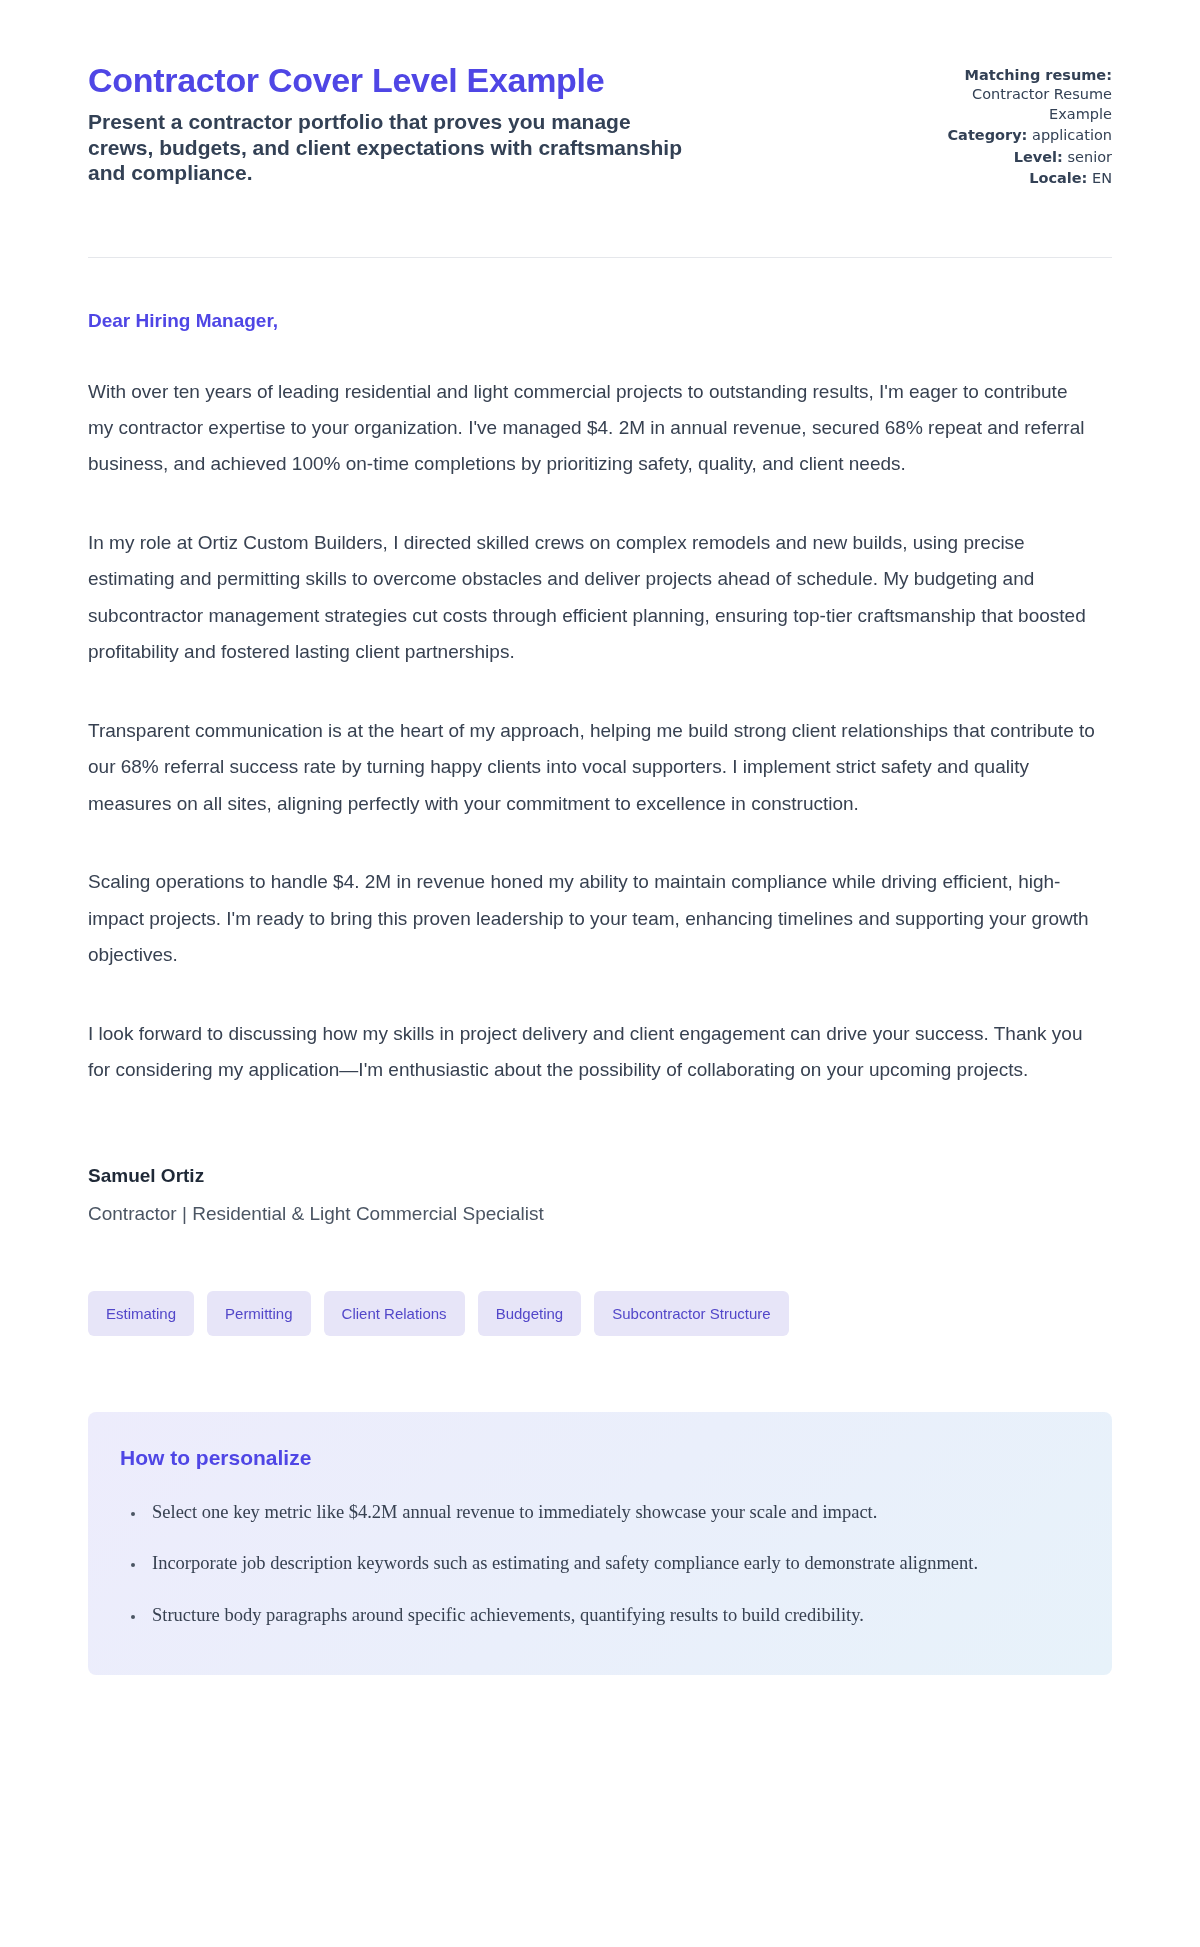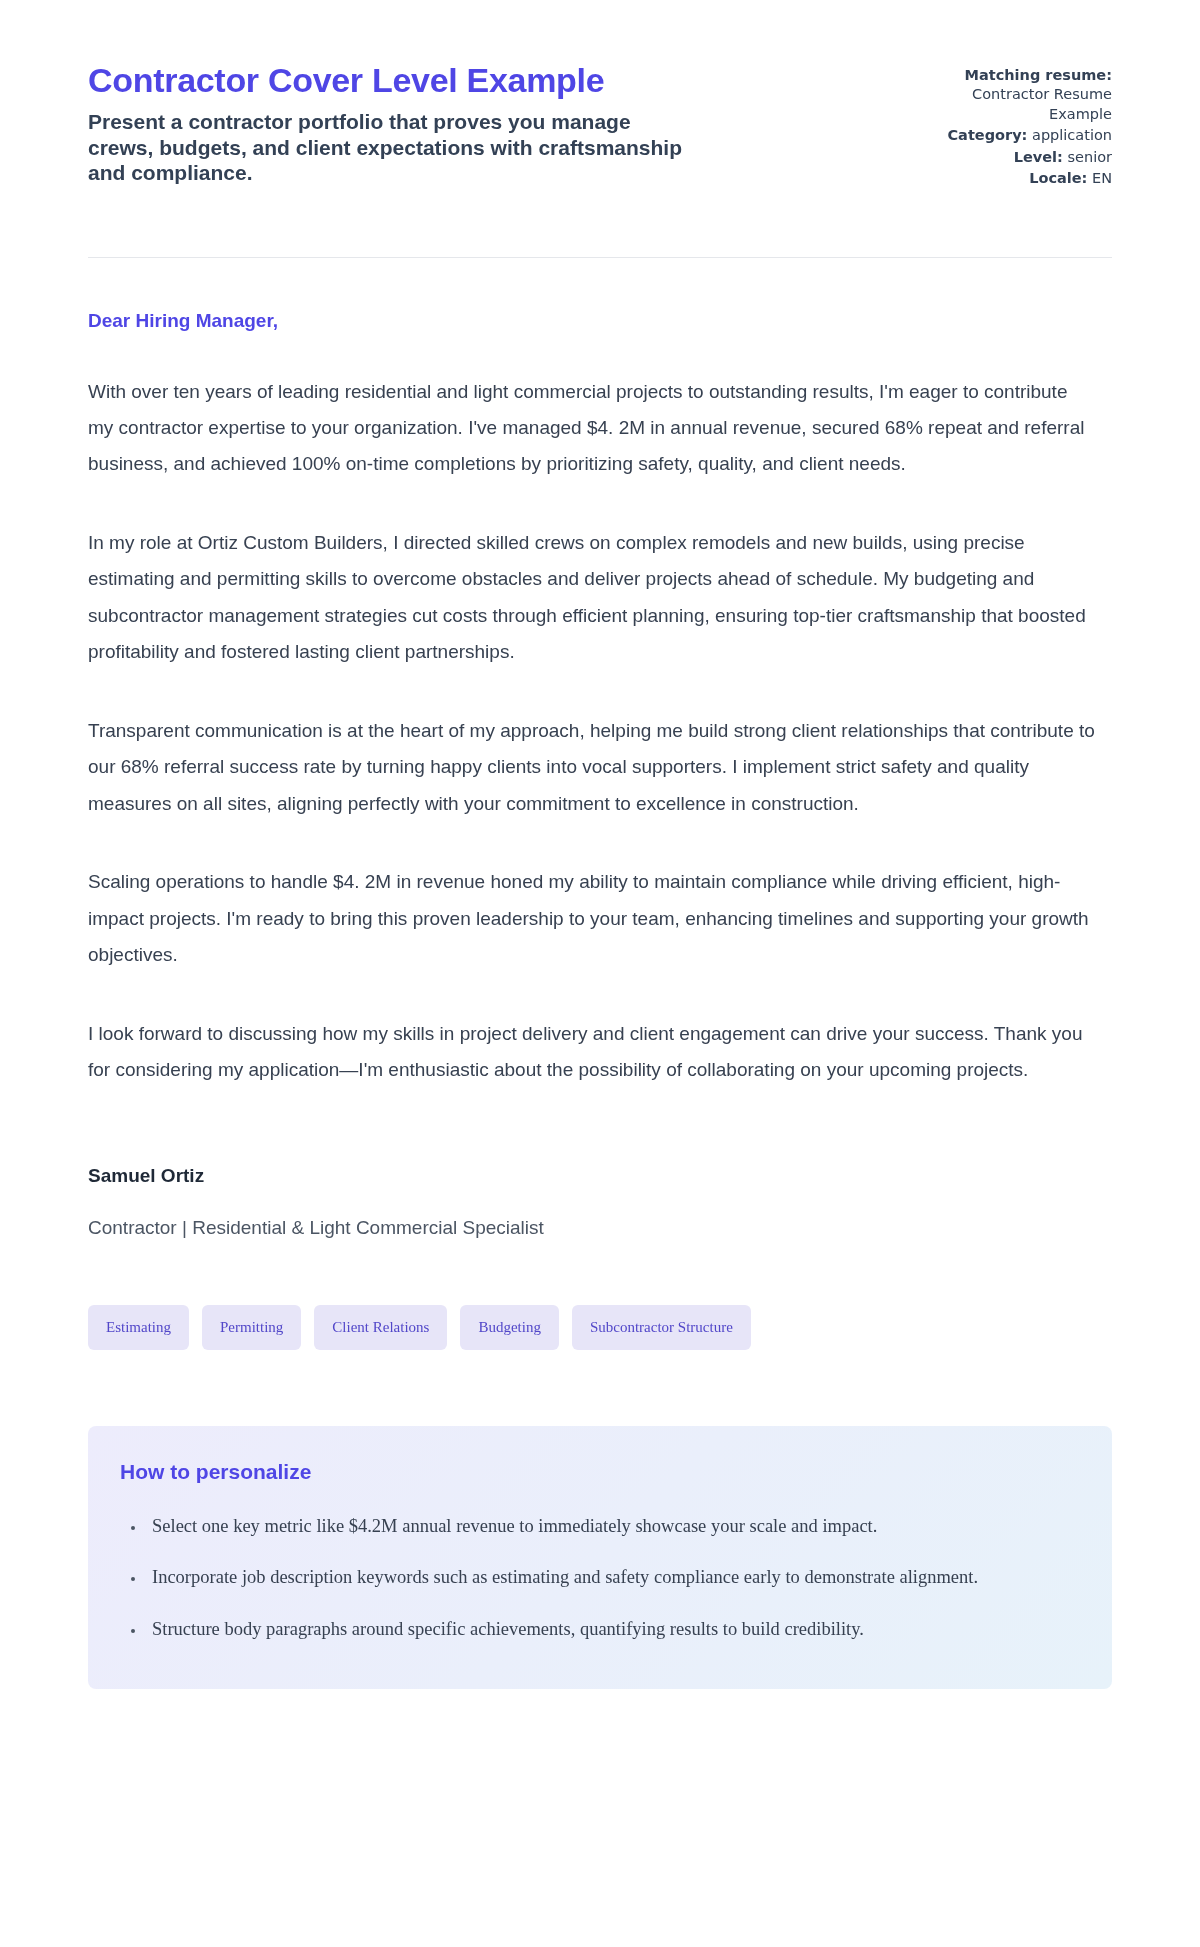--- a/index.html
+++ b/index.html
@@ -78,36 +78,36 @@
     color: var(--body-text, #374151);
     max-width: 1010px;
   }
   .signature-name {
     margin-top: 76px;
     font-size: 19px;
     font-weight: 700;
     color: #1f2937;
   }
   .signature-role {
-    margin-top: 30px;
+    margin-top: 16px;
     font-size: 19px;
     color: #4b5563;
   }
   
   .tags {
     margin-top: 66px;
     display: flex;
     flex-wrap: wrap;
     gap: 13px;
   }
   .tag {
     display: inline-block;
     background: var(--tag-bg, #e7e5f8);
     color: var(--tag-text, #5247c9);
-    font-family: Liberation Serif, serif;
+    font-family: Liberation Sans, sans-serif;
     font-size: 15px;
     line-height: 1;
     padding: 15px 18px;
     border-radius: 6px;
     white-space: nowrap;
   }
   
   .personalize-box {
     margin-top: 76px;
     border-radius: 8px;

